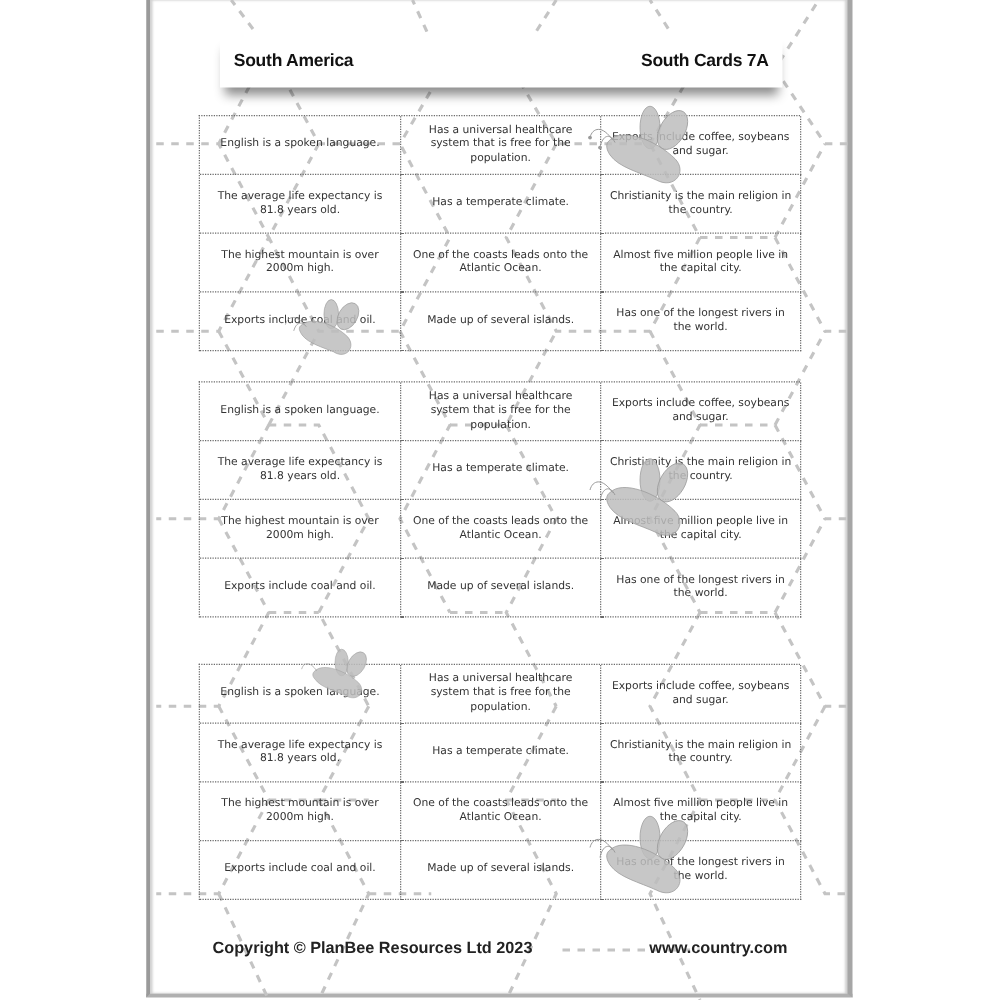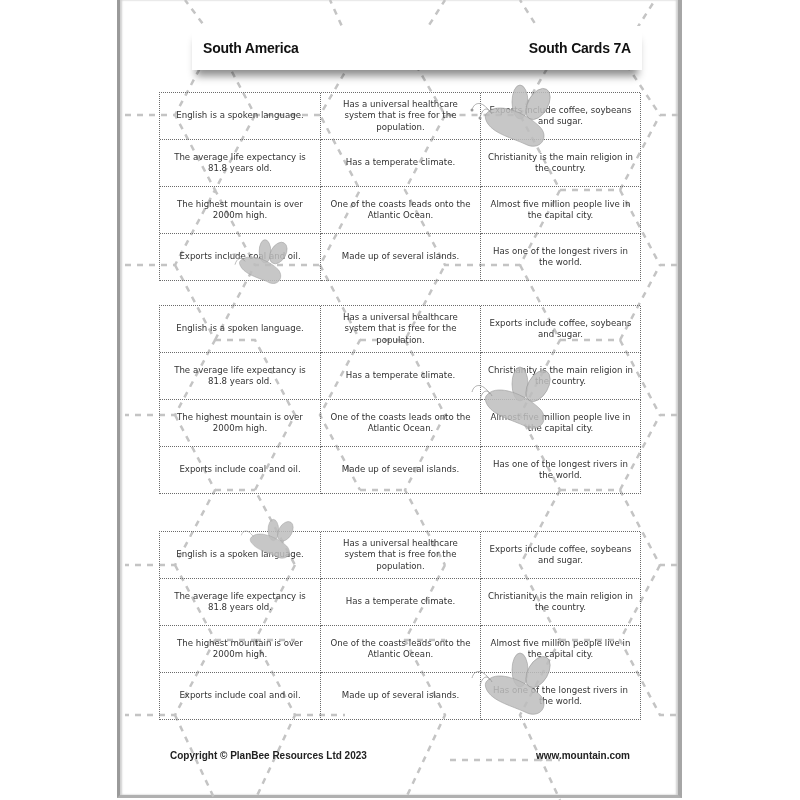--- a/index.html
+++ b/index.html
@@ -9,21 +9,21 @@
   }
   .page {
     position: absolute; left: 117px; top: 0; width: 565px; height: 798px;
     background: #ffffff;
     border-left: 3px solid #9a9a9a; border-right: 4px solid #a6a6a6; border-bottom: 3px solid #b0b0b0;
     box-sizing: border-box;
     box-shadow: inset 2px 0 2px #d0d0d0, inset -2px 0 2px #d0d0d0;
   }
   .watermark-svg { position: absolute; left: 0; top: 0; width: 800px; height: 800px; pointer-events: none; }
   .header {
-    position: absolute; left: 192px; top: 26px; width: 450px; height: 44px;
+    position: absolute; left: 176px; top: 26px; width: 450px; height: 44px;
     background: #ffffff;
     box-shadow: 0 10px 8px -4px rgba(0,0,0,0.45);
     display: flex; align-items: center; justify-content: space-between;
     padding: 0 11px; box-sizing: border-box;
     font-family: "Liberation Sans", sans-serif; font-weight: bold; font-size: 14px; color: #111;
     letter-spacing: -0.2px;
   }
   .grid {
     position: absolute; left: 159px; width: 481px;
     display: grid; grid-template-columns: 161px 160px 160px;
@@ -32,21 +32,21 @@
   }
   .card {
     border-right: 1px dotted #6b6b6b; border-bottom: 1px dotted #6b6b6b;
     height: 47px; box-sizing: border-box;
     display: flex; align-items: center; justify-content: center; text-align: center;
     font-size: 8.6px; line-height: 11.5px; color: #333; padding: 0 6px;
   }
   .footer {
     position: absolute; top: 750px; left: 170px; width: 460px;
     display: flex; justify-content: space-between;
-    font-family: "Liberation Sans", sans-serif; font-weight: bold; font-size: 10px; color: #222;
+    font-family: "Liberation Sans", sans-serif; font-weight: bold; font-size: 13px; color: #222;
   }
   .bee { position: absolute; pointer-events: none; }
 </style>
 </head>
 <body>
 
 <div class="page"></div>
 
 <svg class="watermark-svg" viewBox="0 0 800 800">
   <g stroke="#c4c4c4" stroke-width="2.5" stroke-dasharray="6,6" fill="none">
@@ -197,14 +197,14 @@
     <path d="M18 30 C 28 20, 55 30, 70 45 C 80 55, 70 70, 55 62 C 42 56, 25 52, 18 42 C 14 36, 15 32, 18 30 Z"></path>
   </g>
   <g fill="none" stroke="#9a9a9a" stroke-width="0.8">
     <path d="M20 30 C 12 18, 4 20, 2 28"></path>
     <path d="M22 32 C 18 24, 12 26, 10 36"></path>
   </g>
 </svg>
 
 <div class="footer">
   <span>Copyright © PlanBee Resources Ltd 2023</span>
-  <span>www.mountain.com</span>
+  <span>www.country.com</span>
 </div>
 
 </body></html>

